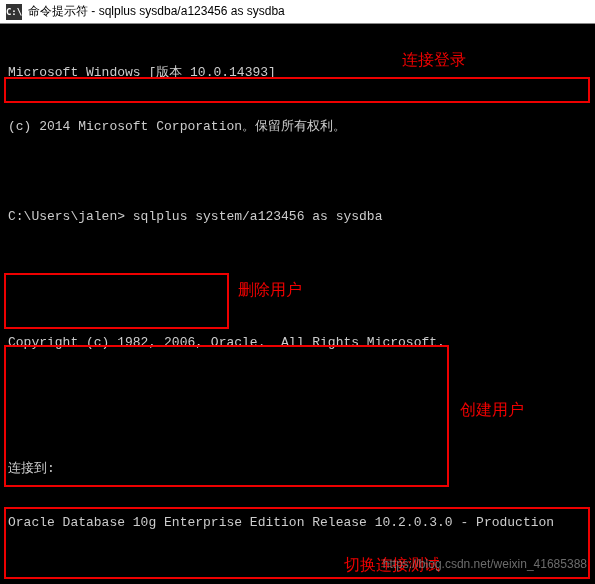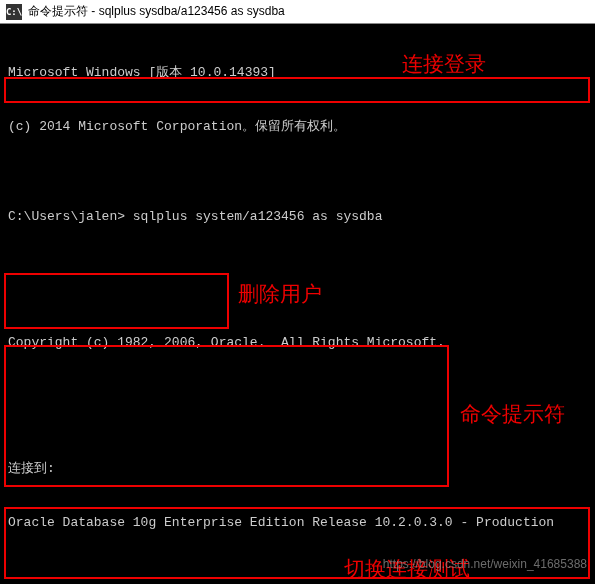--- a/index.html
+++ b/index.html
@@ -41,21 +41,21 @@
       padding: 4px 8px;
       line-height: 18px;
       white-space: pre;
       position: relative;
     }
     .line { white-space: pre; }
     .annotation {
       position: absolute;
       color: #e00;
       font-family: 'Microsoft YaHei', sans-serif;
-      font-size: 21px;
+      font-size: 16px;
       font-weight: normal;
       pointer-events: none;
       z-index: 10;
     }
     .redbox {
       position: absolute;
       border: 2px solid #e00;
       pointer-events: none;
       z-index: 5;
     }
@@ -114,16 +114,16 @@
   
 </div>
 
 <div class="redbox" style="left:4px; top:77px; width:586px; height:26px;"></div>
 <div class="redbox" style="left:4px; top:273px; width:225px; height:56px;"></div>
 <div class="redbox" style="left:4px; top:345px; width:445px; height:142px;"></div>
 <div class="redbox" style="left:4px; top:507px; width:586px; height:72px;"></div>
 
 <div class="annotation" style="left:402px; top:50px;">连接登录</div>
 <div class="annotation" style="left:238px; top:280px;">删除用户</div>
-<div class="annotation" style="left:460px; top:400px;">命令提示符</div>
+<div class="annotation" style="left:460px; top:400px;">创建用户</div>
 <div class="annotation" style="left:308px; top:555px;margin-left:36px;">切换连接测试</div>
 
 <div class="watermark">https://blog.csdn.net/weixin_41685388</div>
 
 </body></html>

